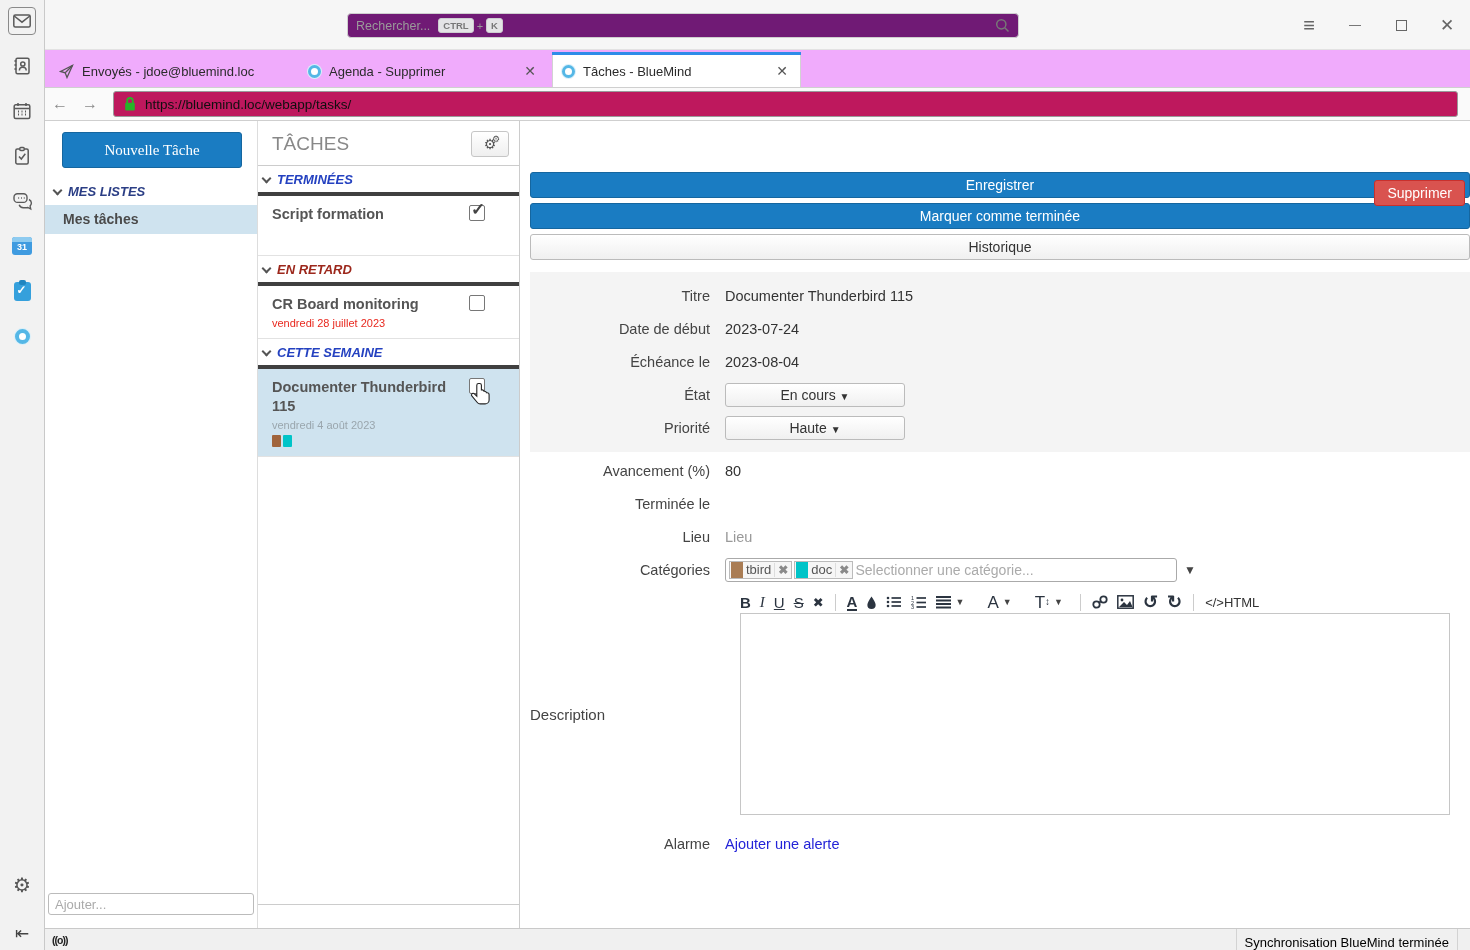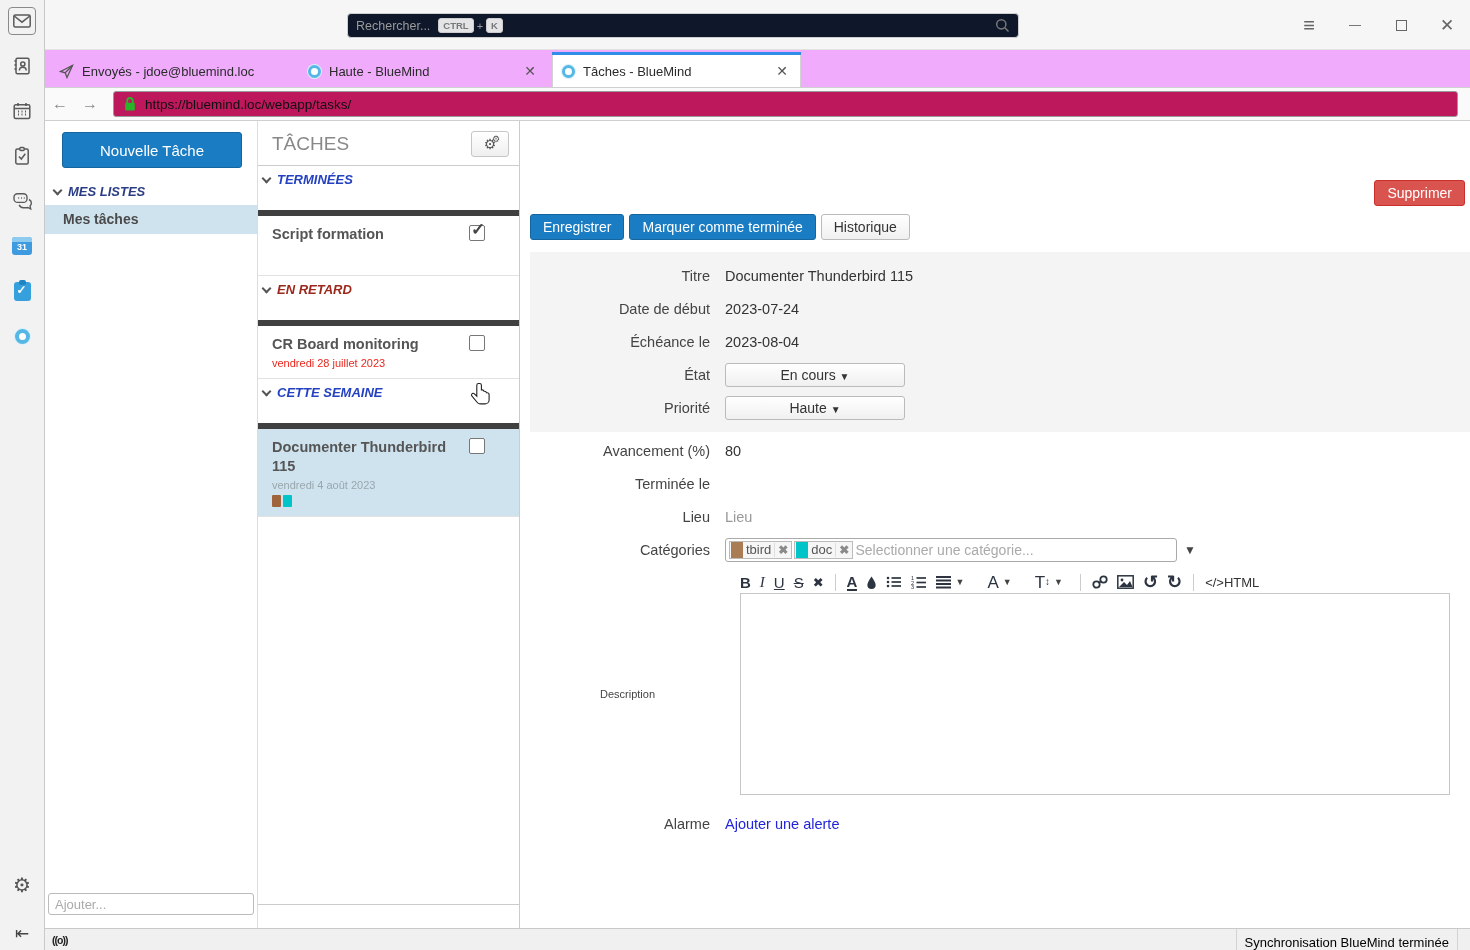--- a/index.html
+++ b/index.html
@@ -8,21 +8,21 @@
 
   
   .spaces { position:absolute; left:0; top:0; width:45px; height:950px; background:#f2f2f2; border-right:1px solid #c9c9c9; display:flex; flex-direction:column; align-items:center; padding-top:7px; z-index:5; }
   .space-btn { width:28px; height:28px; display:flex; align-items:center; justify-content:center; margin-bottom:17px; border-radius:4px; }
   .space-btn.active { border:1px solid #8a8a8a; }
   .space-spacer { flex:1; }
   .glyph { color:#555; }
 
   
   .topbar { position:absolute; left:45px; top:0; right:0; height:50px; background:#f6f6f6; border-bottom:1px solid #e2e2e2; display:flex; align-items:center; }
-  .searchbox { position:absolute; left:302px; top:13px; width:672px; height:25px; background:#0f172a; border:1px solid #cfcfcf; border-radius:4px; display:flex; align-items:center; padding:0 8px; }
+  .searchbox { position:absolute; left:302px; top:13px; width:672px; height:25px; background:#701a75; border:1px solid #cfcfcf; border-radius:4px; display:flex; align-items:center; padding:0 8px; }
   .search-ph { color:#9a9a9a; font-size:12.5px; }
   .kbd { background:#e4e4e6; border:1px solid #cdcdd0; border-radius:3px; color:#777; font-size:9.5px; font-weight:bold; padding:1px 4px; margin:0 3px; }
   .plus { color:#9a9a9a; font-size:11px; }
   .search-mag { margin-left:auto; }
   .win-controls { position:absolute; right:0; top:0; height:50px; display:flex; align-items:center; }
   .winbtn { width:46px; height:50px; display:flex; align-items:center; justify-content:center; color:#666; font-size:17px; }
   .max-glyph { width:11px; height:11px; border:1.4px solid #666; display:inline-block; }
 
   
   .tabstrip { position:absolute; left:45px; top:50px; right:0; height:38px; background:#f0abfc; border-bottom:1px solid #cfcfcf; display:flex; align-items:flex-end; padding-left:5px; }
@@ -37,56 +37,56 @@
   .urlrow { position:absolute; left:45px; top:88px; right:0; height:33px; background:#fafafa; border-bottom:1px solid #cfcfcf; display:flex; align-items:center; }
   .nav-arrow { color:#8a8a8a; font-size:16px; width:30px; text-align:center; }
   .urlinput { flex:1; height:26px; margin:0 12px 0 8px; border:1px solid #9a9a9a; border-radius:3px; background:#be185d; display:flex; align-items:center; padding:0 9px; }
   .urltext { font-size:13.5px; color:#0f0f0f; margin-left:8px; border:none; outline:none; background:transparent; width:90%; font-family:"Liberation Sans",sans-serif; }
 
   
   .content { position:absolute; left:45px; top:121px; right:0; bottom:22px; background:#fff; display:flex; }
 
   
   .lists-panel { width:213px; border-right:1px solid #ddd; display:flex; flex-direction:column; }
-  .newtask-btn { margin:11px 15px 12px 17px; height:36px; background:#1a7cc2; border:1px solid #15669f; border-radius:3px; color:#fff; font-size:15px; font-family:Liberation Sans, sans-serif; }
+  .newtask-btn { margin:11px 15px 12px 17px; height:36px; background:#1a7cc2; border:1px solid #15669f; border-radius:3px; color:#fff; font-size:15px; font-family:Liberation Serif, serif; }
   .panel-sec-head { display:flex; align-items:center; padding:4px 6px 6px 6px; font-size:13px; font-weight:bold; font-style:italic; color:#2b3e85; }
   .chev { width:7px; height:7px; border-right:2px solid #555; border-bottom:2px solid #555; transform:rotate(45deg); margin:-3px 7px 0 3px; flex:none; }
   .list-item { background:#cfe3ef; padding:6px 6px 7px 18px; font-weight:bold; color:#4a4a4a; font-size:14px; }
   .lists-spacer { flex:1; }
   .add-input { margin:0 3px 13px 3px; height:22px; border:1px solid #bbb; border-radius:3px; padding:0 6px; font-size:13px; color:#444; font-family:"Liberation Sans",sans-serif; outline:none; }
   .add-input::placeholder { color:#aaa; }
 
   
   .tasks-col { width:262px; display:flex; flex-direction:column; border-right:1px solid #ccc; }
   .tasks-panel { height:784px; border-bottom:1px solid #ccc; display:flex; flex-direction:column; }
   .tasks-head { display:flex; align-items:center; justify-content:space-between; padding:10px 10px 8px 14px; border-bottom:1px solid #ccc; }
   .tasks-head-label { color:#888; font-size:19px; }
   .gear-btn { width:38px; height:26px; background:linear-gradient(#fff,#efefef); border:1px solid #c6c6c6; border-radius:3px; position:relative; color:#555; }
   .gear-main { font-size:14px; line-height:1; }
   .gear-small { position:absolute; font-size:9px; right:8px; top:2px; }
-  .sec-head { display:flex; align-items:center; padding:6px 6px 23px 2px; font-size:13px; font-weight:bold; font-style:italic; border-bottom:6px solid #404040;text-align:right; }
+  .sec-head { display:flex; align-items:center; padding:6px 6px 5px 2px; font-size:13px; font-weight:bold; font-style:italic; border-bottom:4px solid #404040;text-align:right; }
   .sec-blue { color:#2441c0; }
   .sec-red  { color:#9c271b; }
   .task-row { position:relative; padding:9px 10px 9px 14px; border-bottom:1px solid #e2e2e2; min-height:48px; }
   .task-row.selected { background:#cfe3ef; }
   .task-title { font-weight:bold; color:#555; font-size:14.5px; line-height:19px; padding-right:38px; }
   .task-date { font-size:11px; margin-top:3px; }
   .date-red { color:#e8281e; }
   .date-gray { color:#9aa6ad; }
   .task-check { position:absolute; right:34px; top:9px; width:16px; height:16px; border:1.6px solid #777; border-radius:2px; background:#fff; }
   .task-check .tick { position:absolute; left:1px; top:-7px; font-size:17px; font-weight:bold; color:#444; }
   .tagrow { display:flex; gap:2px; margin-top:4px; }
   .tagsq { width:9px; height:12px; border-radius:1px; }
 
   
   .cursor { position:absolute; left:470px; top:382px; z-index:50; }
 
   
   .detail { flex:1; position:relative; padding-left:10px; }
-  .detail-toolbar { margin-top:93px; display:flex; gap:5px; }
+  .detail-toolbar { margin-top:51px; display:flex; gap:5px;flex-direction:column; }
   .btn { height:26px; font-size:14px; border-radius:3px; padding:0 12px; font-family:"Liberation Sans",sans-serif; }
   .btn-blue { background:#1a7cc2; border:1px solid #15669f; color:#fff; }
   .btn-plain { background:linear-gradient(#fff,#f0f0f0); border:1px solid #bbb; color:#333; }
   .btn-red { position:absolute; right:5px; top:59px; background:#d9534f; border:1px solid #c9302c; color:#fff; }
   .gray-panel { margin-top:12px; background:#f4f4f4; padding:7px 0 8px 0; }
   .frow { display:flex; align-items:center; height:33px; }
   .flabel { width:195px; text-align:right; padding-right:15px; color:#444; font-size:14.5px; flex:none; }
   .fvalue { font-size:14.5px; color:#333; }
   .dd-btn { width:180px; height:24px; background:linear-gradient(#fff,#f0f0f0); border:1px solid #bbb; border-radius:3px; font-size:14px; color:#333; font-family:"Liberation Sans",sans-serif; }
   .dd-caret { font-size:10px; }
@@ -103,21 +103,21 @@
   .edit-toolbar { margin-left:210px; margin-top:5px; height:22px; display:flex; align-items:center; gap:9px; color:#2b3440; }
   .tbi { font-size:15px; color:#2b3440; display:flex; align-items:center; line-height:1; }
   .tb-b { font-weight:bold; } .tb-i { font-style:italic; font-family:"Liberation Serif",serif; }
   .tb-u { text-decoration:underline; } .tb-s { text-decoration:line-through; }
   .tb-sep { width:1px; height:17px; background:#ccc; margin:0 2px; }
   .tb-A { border-bottom:2px solid #2b3440; font-weight:bold; }
   .tb-caret { font-size:9px; margin-left:4px; color:#444; }
   .tb-html { font-size:13px; color:#333; }
   .desc-row { display:flex; align-items:center; }
   .desc-box { margin-left:15px; width:710px; height:202px; border:1px solid #c6c6c6; background:#fff; }
-  .desc-label-col { width:195px; text-align:center; color:#444; font-size:11px; flex:none; }
+  .desc-label-col { width:195px; text-align:left; color:#444; font-size:15px; flex:none; }
   .alarm-row { margin-top:12px; }
   .link { color:#2323d8; font-size:14.5px; text-decoration:none; }
 
   
   .statusbar { position:absolute; left:45px; right:0; bottom:0; height:22px; background:#f0f0f0; border-top:1px solid #c9c9c9; display:flex; align-items:center; }
   .radio-ic { font-size:10.5px; font-weight:bold; color:#222; margin-left:7px; letter-spacing:-1px; }
   .status-right { margin-left:auto; display:flex; align-items:flex-end; height:100%; }
   .vsep { width:1px; height:100%; background:#d3d3d3; }
   .sync-text { font-size:13px; color:#000; padding:0 8px; }
   svg { display:block; }
@@ -223,21 +223,21 @@
     <span>
         <svg width="15" height="15" viewBox="0 0 15 15" fill="none" stroke="#555" stroke-width="1.3">
           <path d="M1.5 7.5 L13.5 1.5 L8 13.5 L6.2 8.8 Z"></path>
           <path d="M6.2 8.8 L13.5 1.5"></path>
         </svg>
       </span>
     <span class="tab-title">Envoyés - jdoe@bluemind.loc</span>
   </div>
   <div class="tab">
     <span class="bm-ring"></span>
-    <span class="tab-title">Haute - BlueMind</span>
+    <span class="tab-title">Agenda - Supprimer</span>
     <span class="tab-close">✕</span>
   </div>
   <div class="tab active">
     <span class="bm-ring"></span>
     <span class="tab-title">Tâches - BlueMind</span>
     <span class="tab-close">✕</span>
   </div>
 </div>
 
 <div class="urlrow">

